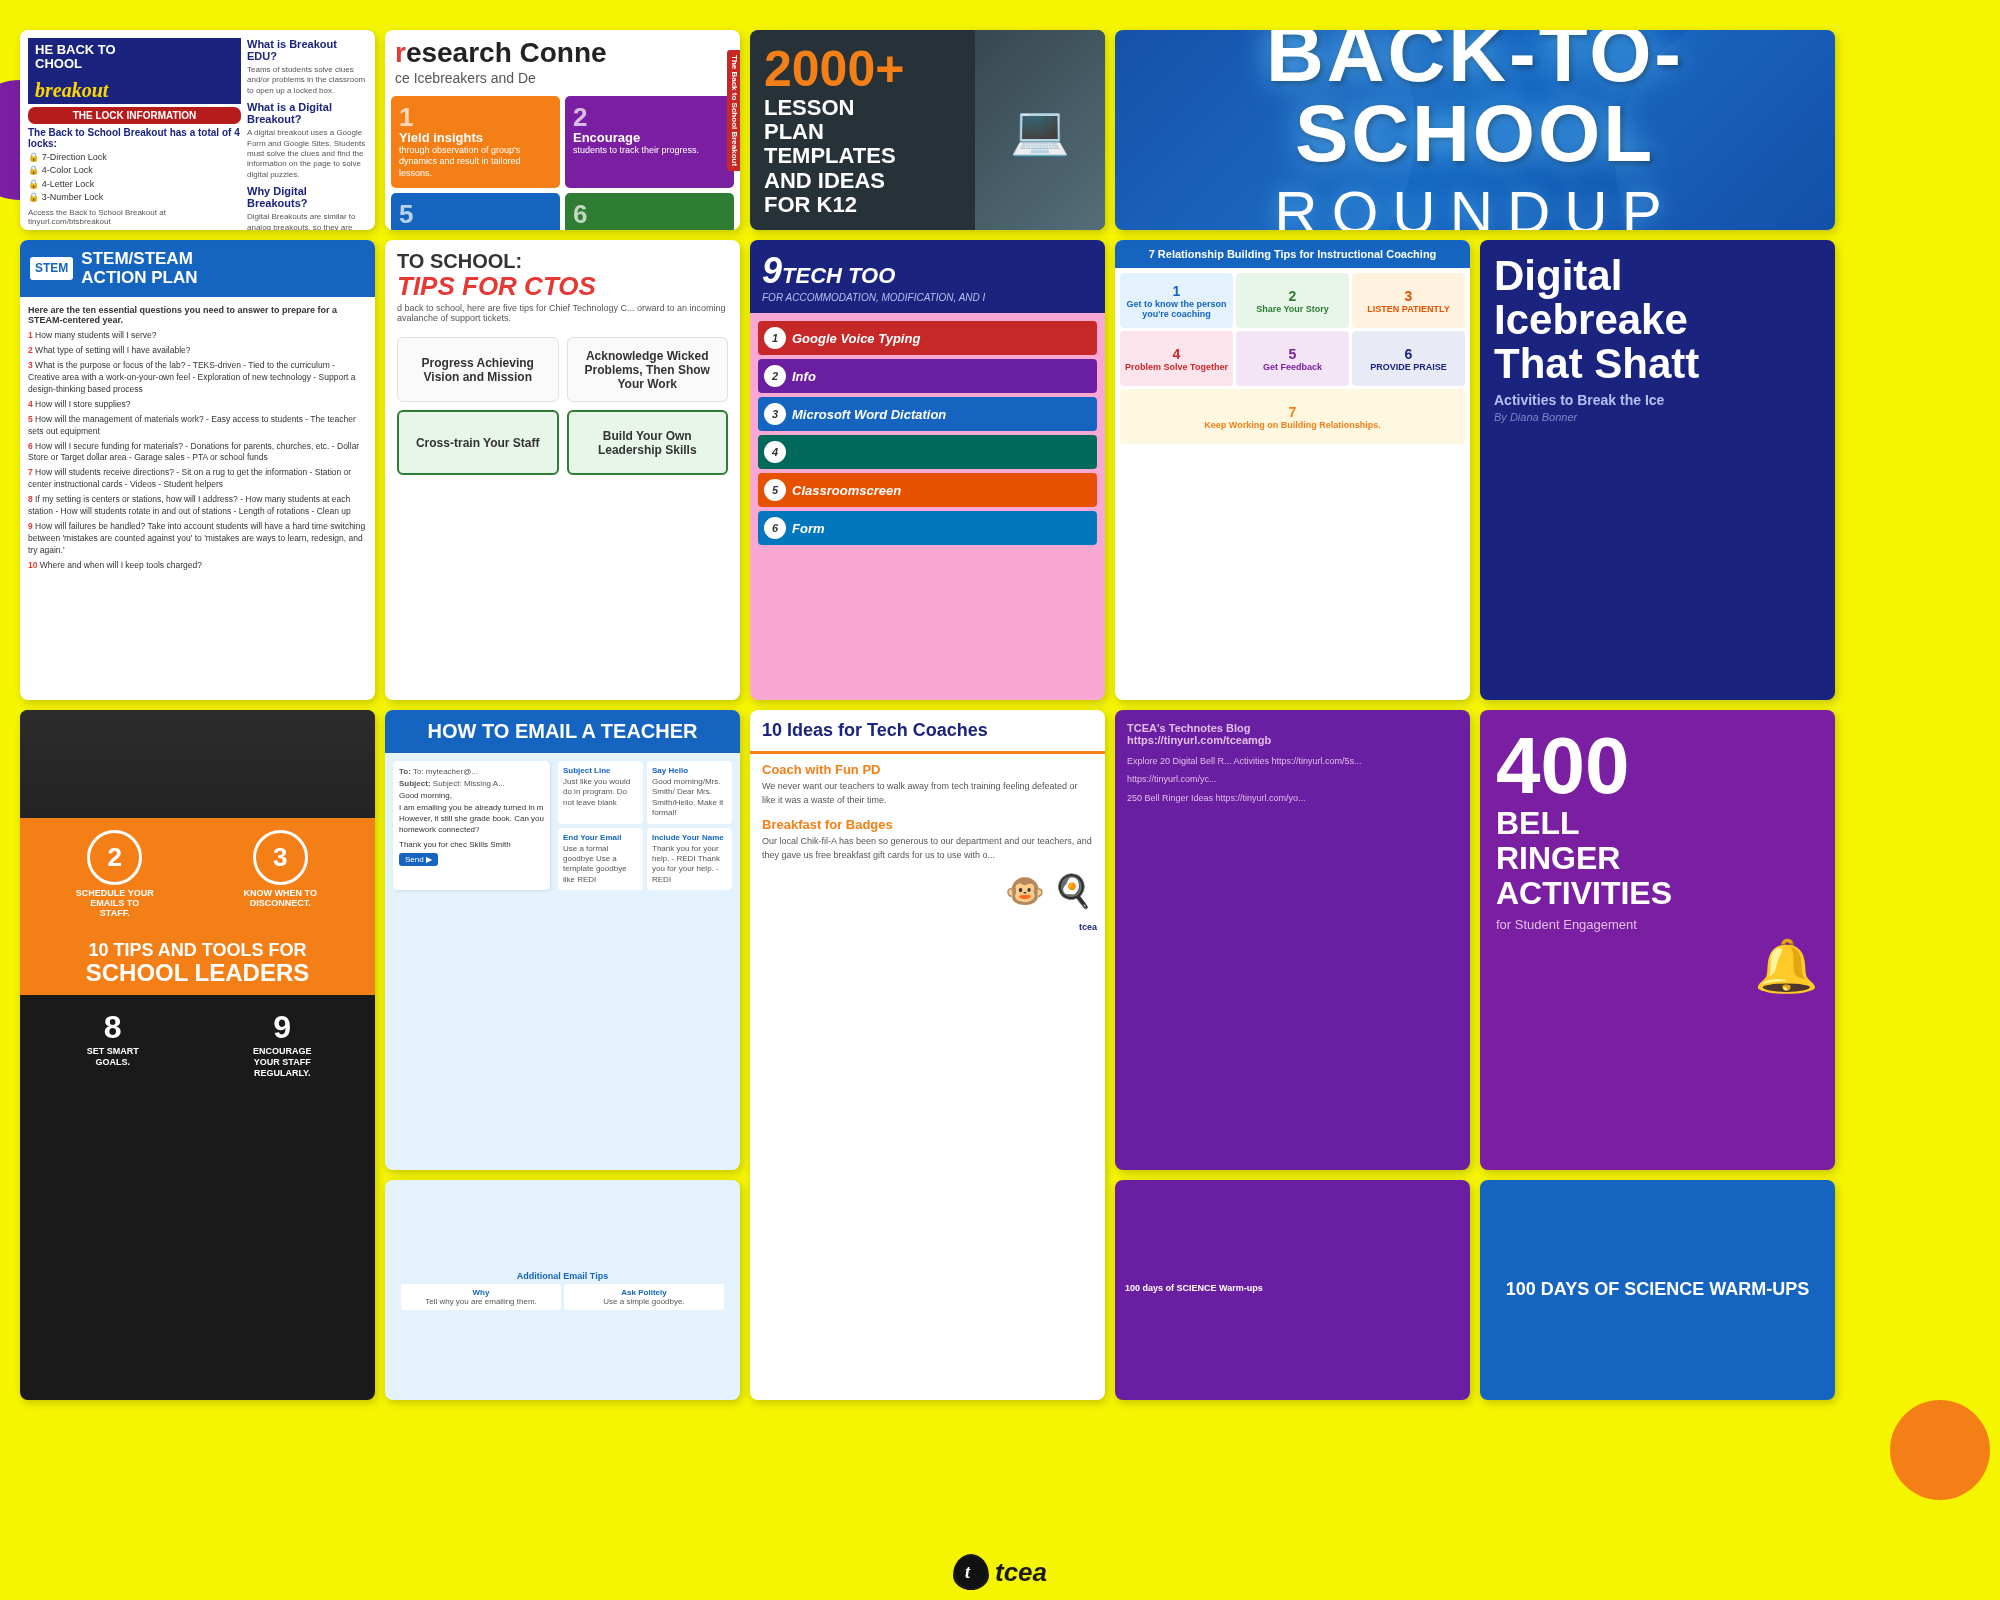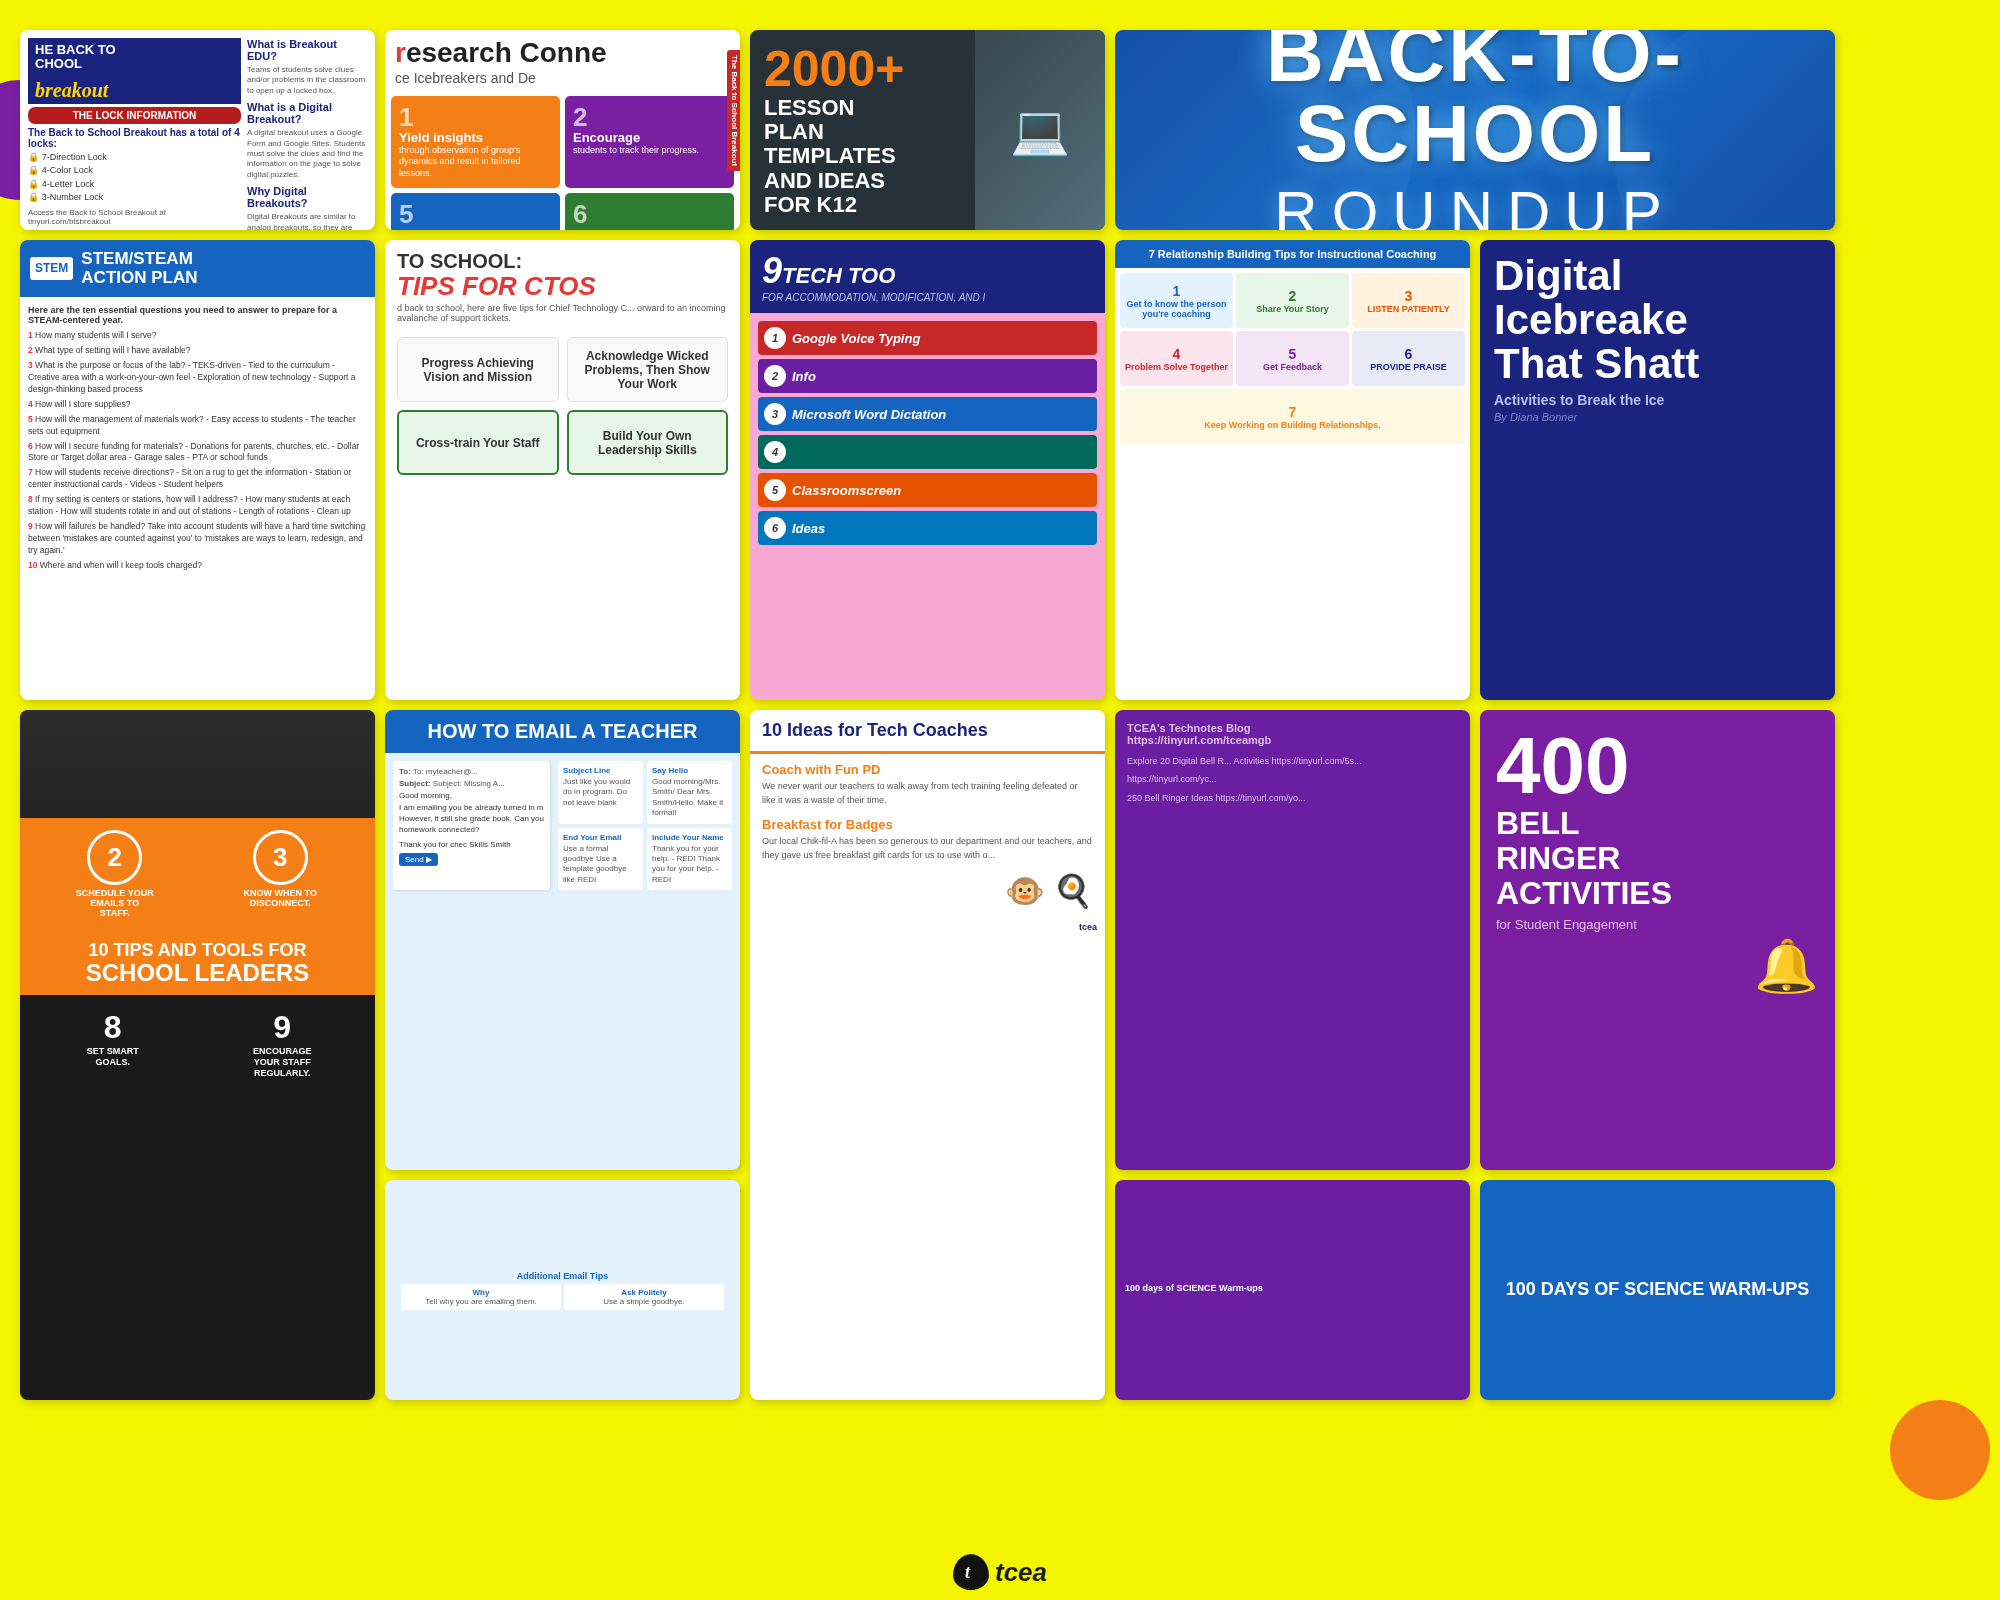--- a/index.html
+++ b/index.html
@@ -317,21 +317,21 @@
       <div style="display:flex; align-items:center; gap:6px; padding:6px; margin-bottom:4px; border-radius:4px; background:#00695c; color:white; font-size:13px; font-weight:bold;">
         <div style="width:22px; height:22px; border-radius:50%; background:white; color:#333; display:flex; align-items:center; justify-content:center; font-size:11px; font-weight:900; flex-shrink:0;">4</div>
         <span></span>
       </div>
       <div style="display:flex; align-items:center; gap:6px; padding:6px; margin-bottom:4px; border-radius:4px; background:#e65100; color:white; font-size:13px; font-weight:bold;">
         <div style="width:22px; height:22px; border-radius:50%; background:white; color:#333; display:flex; align-items:center; justify-content:center; font-size:11px; font-weight:900; flex-shrink:0;">5</div>
         <span>Classroomscreen</span>
       </div>
       <div style="display:flex; align-items:center; gap:6px; padding:6px; margin-bottom:4px; border-radius:4px; background:#0277bd; color:white; font-size:13px; font-weight:bold;">
         <div style="width:22px; height:22px; border-radius:50%; background:white; color:#333; display:flex; align-items:center; justify-content:center; font-size:11px; font-weight:900; flex-shrink:0;">6</div>
-        <span>Ideas</span>
+        <span>Form</span>
       </div>
     </div>
   </div>
 
   <div class="card-base c3r3" style="background:white;">
     <div style="border-bottom:3px solid #f57f17; padding:10px 12px;">
       <h2 style="font-size:18px; font-weight:900; color:#1a237e;">10 Ideas for Tech Coaches</h2>
     </div>
     <div style="padding:8px 12px;">
       <div style="margin-bottom:10px;">

